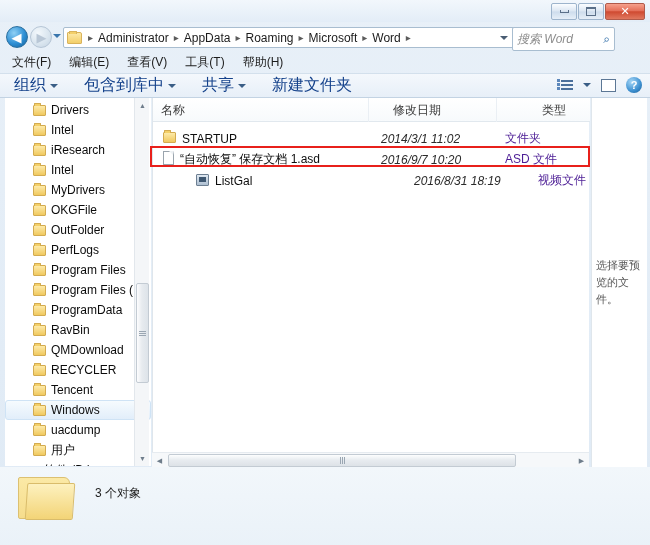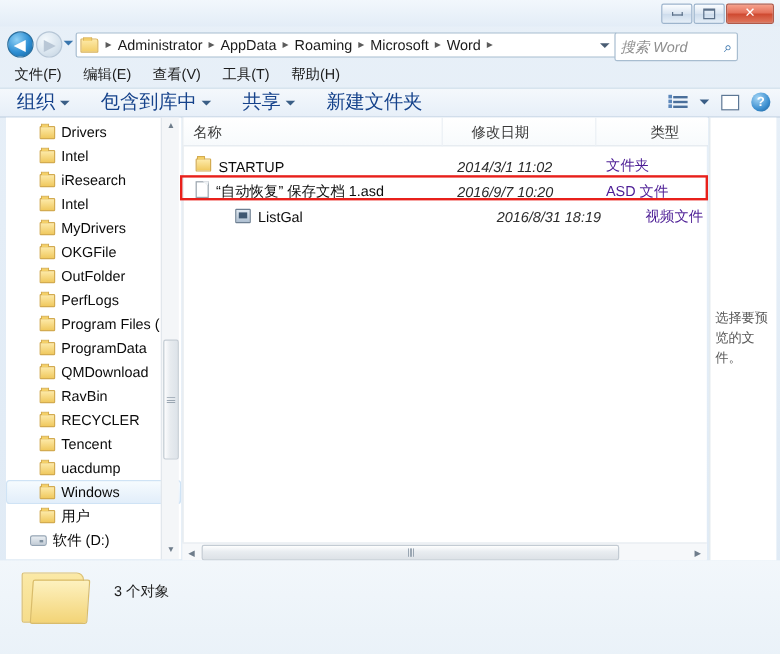--- a/index.html
+++ b/index.html
@@ -397,49 +397,53 @@
     <div class="nav-item">
       <span class="folder-ico"></span>
       <span>OutFolder</span>
     </div>
     <div class="nav-item">
       <span class="folder-ico"></span>
       <span>PerfLogs</span>
     </div>
     <div class="nav-item">
       <span class="folder-ico"></span>
+      <span>Program Files</span>
+    </div>
+    <div class="nav-item">
+      <span class="folder-ico"></span>
       <span>Program Files (</span>
     </div>
     <div class="nav-item">
       <span class="folder-ico"></span>
       <span>ProgramData</span>
     </div>
     <div class="nav-item">
       <span class="folder-ico"></span>
+      <span>RavBin</span>
+    </div>
+    <div class="nav-item">
+      <span class="folder-ico"></span>
       <span>QMDownload</span>
     </div>
     <div class="nav-item">
       <span class="folder-ico"></span>
-      <span>RavBin</span>
-    </div>
-    <div class="nav-item">
-      <span class="folder-ico"></span>
       <span>RECYCLER</span>
     </div>
     <div class="nav-item">
       <span class="folder-ico"></span>
       <span>Tencent</span>
     </div>
+    <div class="nav-item hover">
+      <span class="folder-ico"></span>
+      <span>Windows</span>
+    </div>
     <div class="nav-item">
       <span class="folder-ico"></span>
       <span>uacdump</span>
-    </div>
-    <div class="nav-item hover">
-      <span class="folder-ico"></span>
-      <span>Windows</span>
     </div>
     <div class="nav-item">
       <span class="folder-ico"></span>
       <span>用户</span>
     </div>
     <div class="nav-item" style="padding-left:20px;">
       <span class="drive-ico"></span>
       <span>软件 (D:)</span>
     </div>
   </div>

